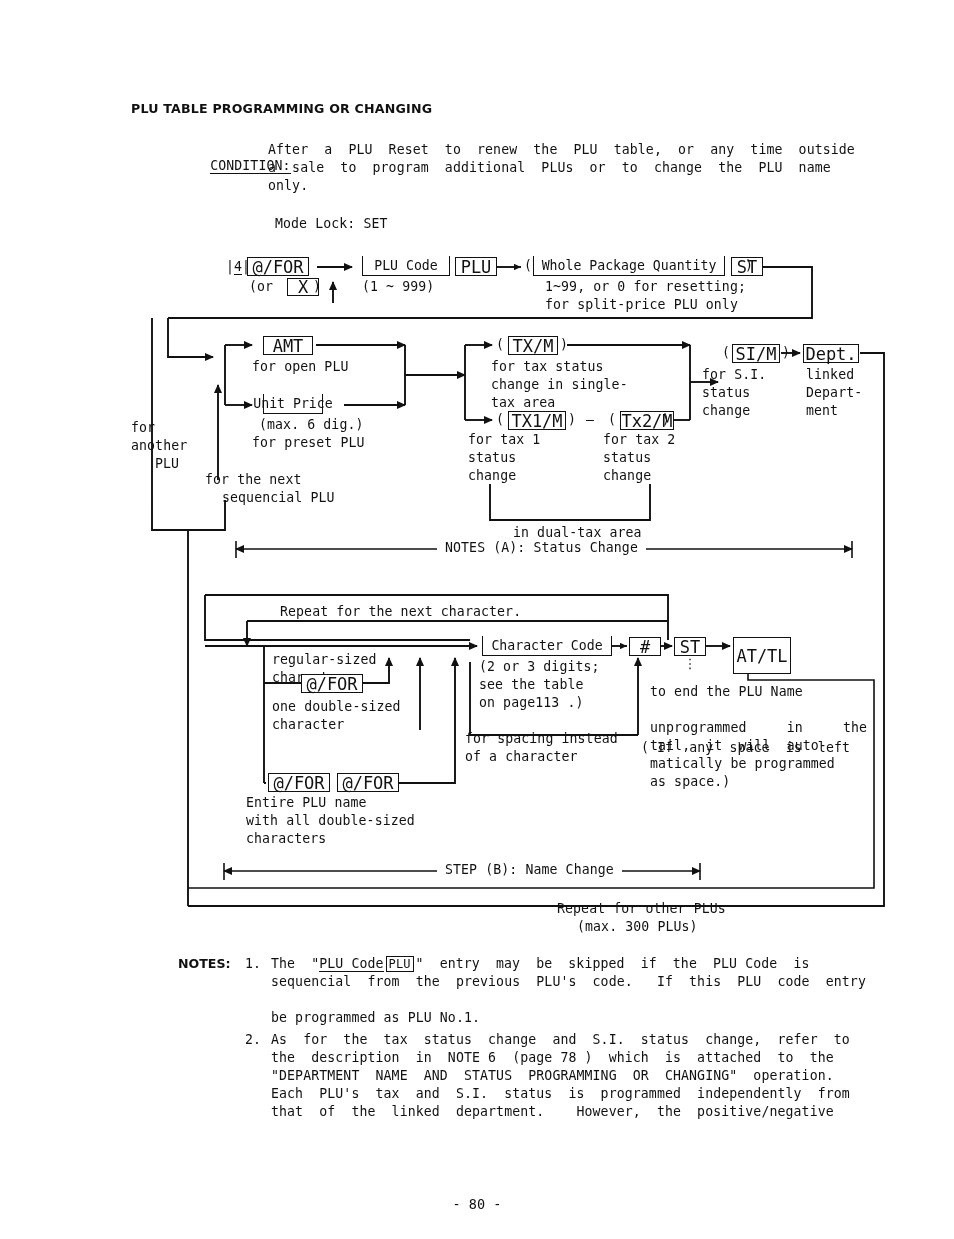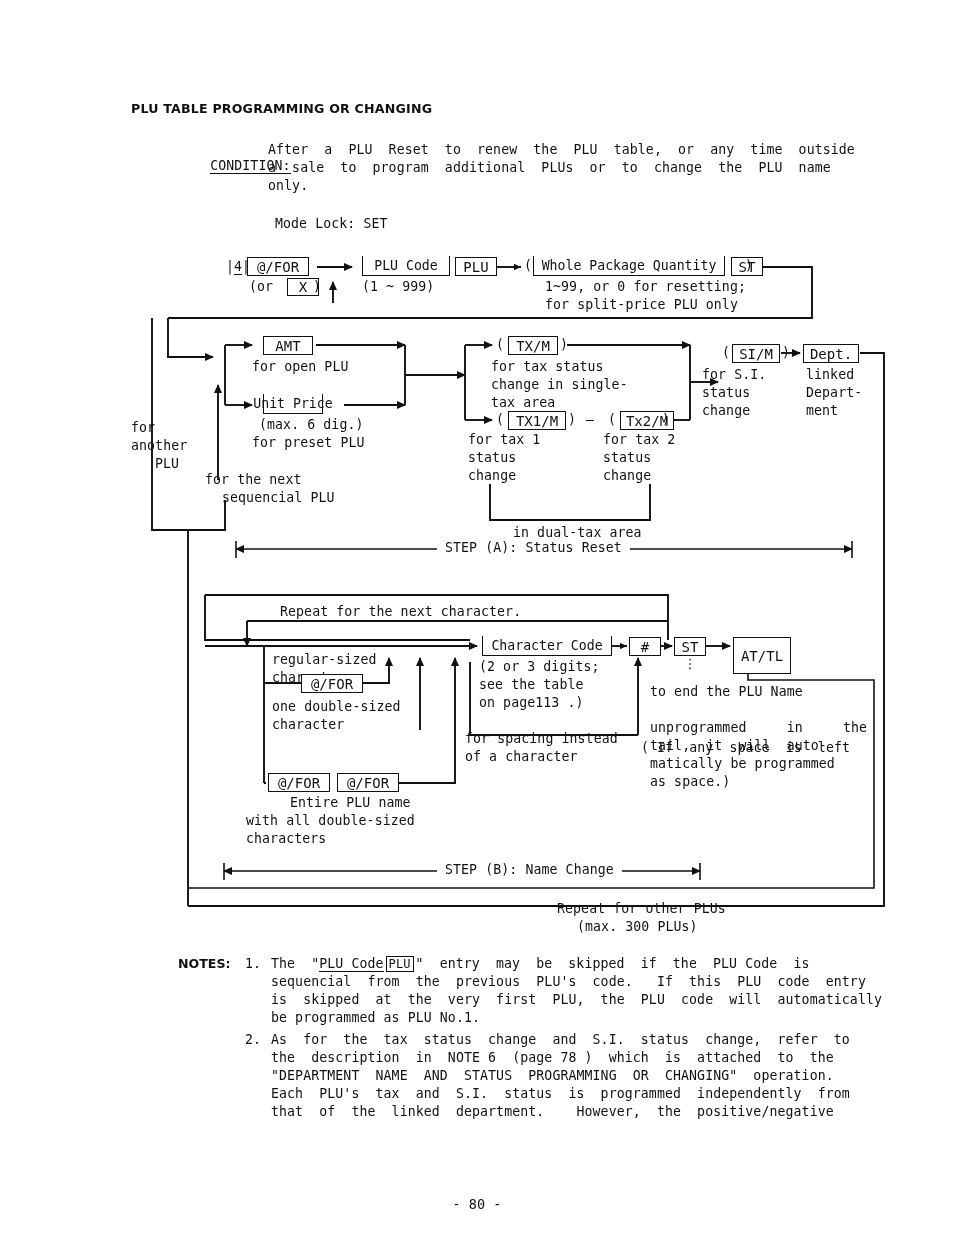--- a/index.html
+++ b/index.html
@@ -14,21 +14,21 @@
   .t{font-size:13.2px;letter-spacing:0.1px;}
   .hdr{
     font-family:"DejaVu Sans","Liberation Sans",sans-serif;
     font-weight:bold;font-size:12.6px;letter-spacing:0.2px;
   }
   .lbl-ul{border-bottom:1.5px solid #111;display:inline-block;line-height:1.05;}
   
   .keybox{
     position:absolute;border:1.4px solid #111;
     font-family:"DejaVu Sans Mono","Liberation Mono",monospace;
-    font-size:14px;text-align:center;background:#fff;
+    font-size:17px;text-align:center;background:#fff;
     padding:0 15px;box-sizing:border-box;white-space:nowrap;
     display:flex;align-items:center;justify-content:center;
   }
   .keybox.dbl{box-shadow:0 0 0 1px #fff inset;}
   
   .field{
     position:absolute;white-space:nowrap;font-size:13.2px;
     border-bottom:1.4px solid #111;
     border-left:1.4px solid #111;border-right:1.4px solid #111;
     padding:0 3px;box-sizing:border-box;background:#fff;
@@ -221,36 +221,36 @@
 
   <div class="abs t" style="left:702px;top:367px;">for S.I.</div>
   <div class="abs t" style="left:702px;top:385px;">status</div>
   <div class="abs t" style="left:702px;top:403px;">change</div>
 
   <div class="keybox dbl" style="left:803px;top:344px;width:56px;height:19px;">Dept.</div>
   <div class="abs t" style="left:806px;top:367px;">linked</div>
   <div class="abs t" style="left:806px;top:385px;">Depart-</div>
   <div class="abs t" style="left:806px;top:403px;">ment</div>
 
-  <div class="abs t" style="left:437px;top:540px;background:#fff;padding:0 8px;">STEP (A): Status Reset</div>
+  <div class="abs t" style="left:437px;top:540px;background:#fff;padding:0 8px;">NOTES (A): Status Change</div>
 
   <div class="abs t" style="left:276px;top:604px;background:#fff;padding:0 4px;">Repeat for the next character.</div>
 
   <div class="abs t" style="left:272px;top:652px;">regular-sized</div>
   <div class="abs t" style="left:272px;top:670px;">character</div>
 
   <div class="keybox dbl" style="left:301px;top:674px;width:62px;height:19px;">@/FOR</div>
 
   <div class="abs t" style="left:272px;top:699px;">one double-sized</div>
   <div class="abs t" style="left:272px;top:717px;">character</div>
 
   <div class="keybox dbl" style="left:268px;top:773px;width:62px;height:19px;">@/FOR</div>
   <div class="keybox dbl" style="left:337px;top:773px;width:62px;height:19px;">@/FOR</div>
 
-  <div class="abs t" style="left:246px;top:795px;margin-left:44px;">Entire PLU name</div>
+  <div class="abs t" style="left:246px;top:795px;">Entire PLU name</div>
   <div class="abs t" style="left:246px;top:813px;">with all double-sized</div>
   <div class="abs t" style="left:246px;top:831px;">characters</div>
 
   <div class="field" style="left:482px;top:636px;width:130px;height:20px;">Character Code</div>
   <div class="abs t" style="left:479px;top:659px;">(2 or 3 digits;</div>
   <div class="abs t" style="left:479px;top:677px;">see the table</div>
   <div class="abs t" style="left:479px;top:695px;">on page113 .)</div>
 
   <div class="keybox dbl" style="left:629px;top:637px;width:22px;height:19px;">#</div>
   <div class="keybox dbl" style="left:674px;top:637px;width:32px;height:19px;">ST</div>
@@ -272,21 +272,20 @@
 
   <div class="abs t" style="left:557px;top:901px;">Repeat for other PLUs</div>
   <div class="abs t" style="left:577px;top:919px;">(max. 300 PLUs)</div>
 
   <div class="abs" style="left:178px;top:956px;font-family:'DejaVu Sans','Liberation Sans',sans-serif;font-weight:bold;font-size:12.6px;">NOTES:</div>
 
   <div class="abs t" style="left:245px;top:956px;">1.</div>
 
   <div class="abs t" style="left:271px;top:956px;">The  "<span class="lbl-ul">PLU Code</span><span style="border:1.3px solid #111;padding:0 2px;font-size:12px;margin:0 2px;">PLU</span>"  entry  may  be  skipped  if  the  PLU Code  is</div>
   <div class="abs t" style="left:271px;top:974px;">sequencial  from  the  previous  PLU's  code.   If  this  PLU  code  entry</div>
-  <div class="abs t" style="left:271px;top:992px;">is  skipped  at  the  very  first  PLU,  the  PLU  code  will  automatically</div>
   <div class="abs t" style="left:271px;top:1010px;">be programmed as PLU No.1.</div>
 
   <div class="abs t" style="left:245px;top:1032px;">2.</div>
   <div class="abs t" style="left:271px;top:1032px;">As  for  the  tax  status  change  and  S.I.  status  change,  refer  to</div>
   <div class="abs t" style="left:271px;top:1050px;">the  description  in  NOTE 6  (page 78 )  which  is  attached  to  the</div>
   <div class="abs t" style="left:271px;top:1068px;">"DEPARTMENT  NAME  AND  STATUS  PROGRAMMING  OR  CHANGING"  operation.</div>
   <div class="abs t" style="left:271px;top:1086px;">Each  PLU's  tax  and  S.I.  status  is  programmed  independently  from</div>
   <div class="abs t" style="left:271px;top:1104px;">that  of  the  linked  department.    However,  the  positive/negative</div>
 
   <div class="foot" style="top:1196px;">-  80  -</div>

